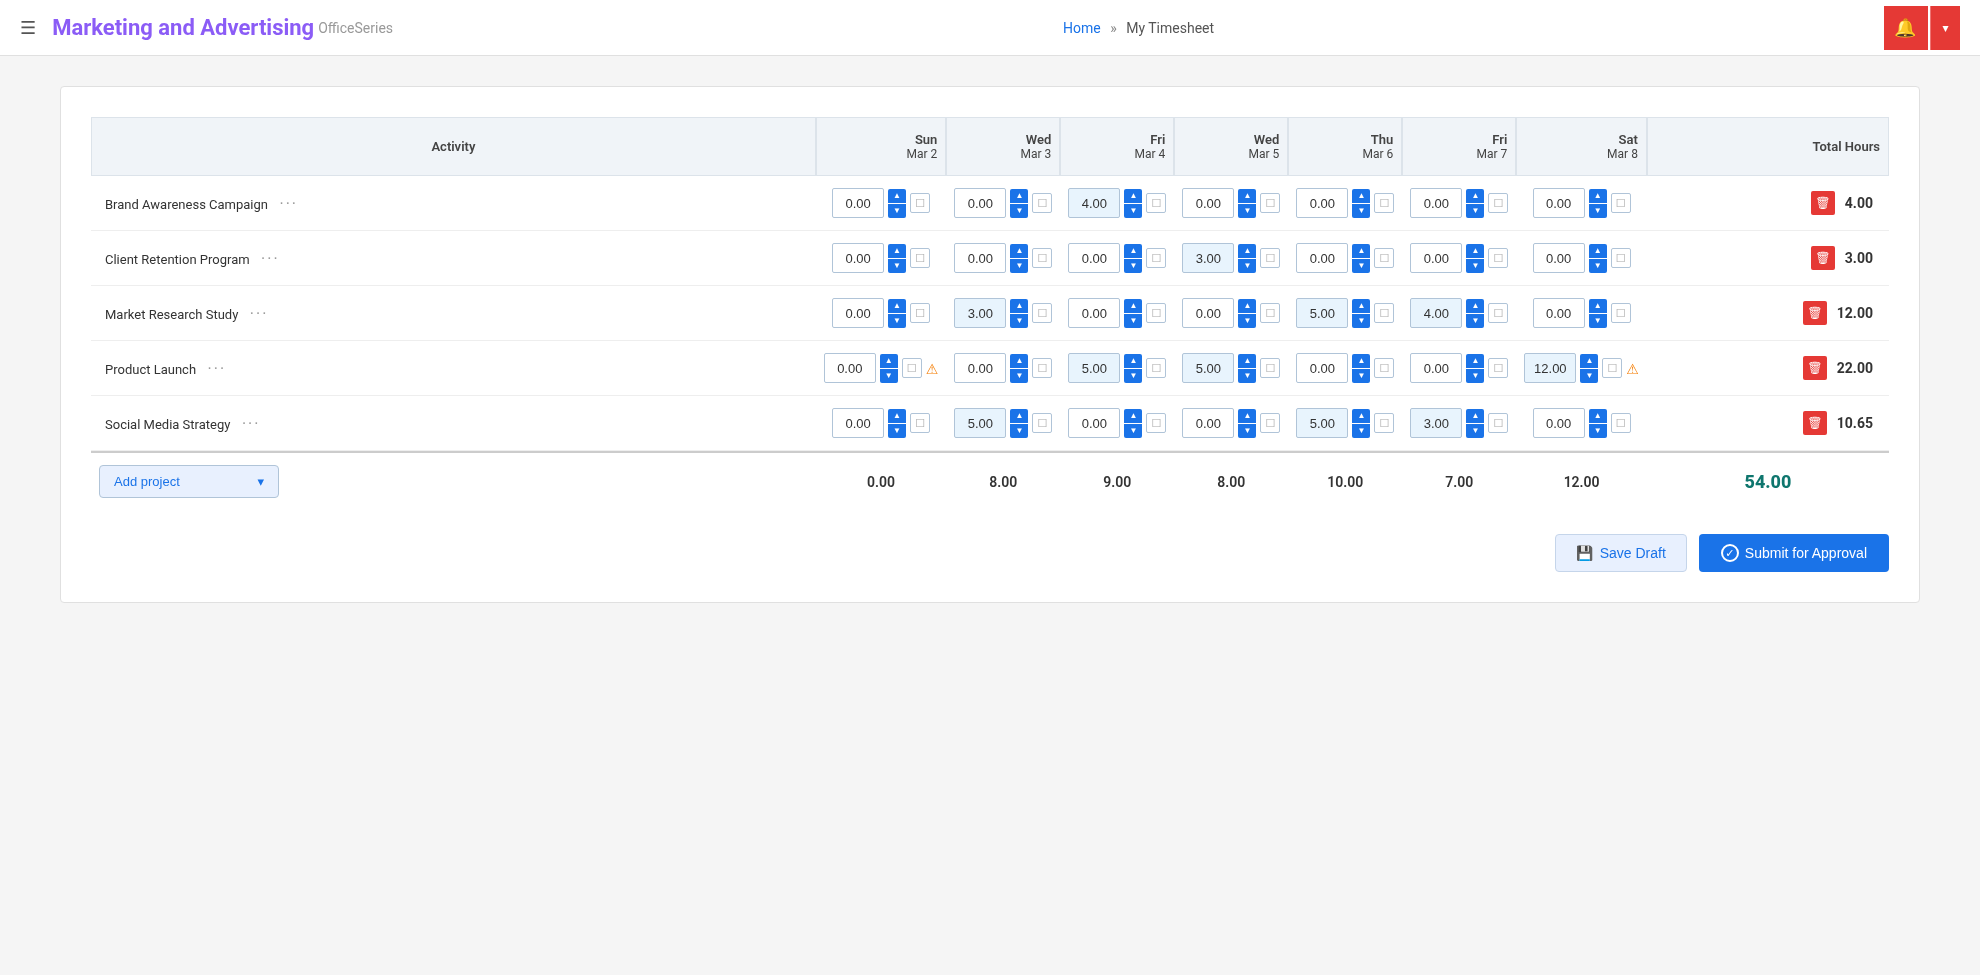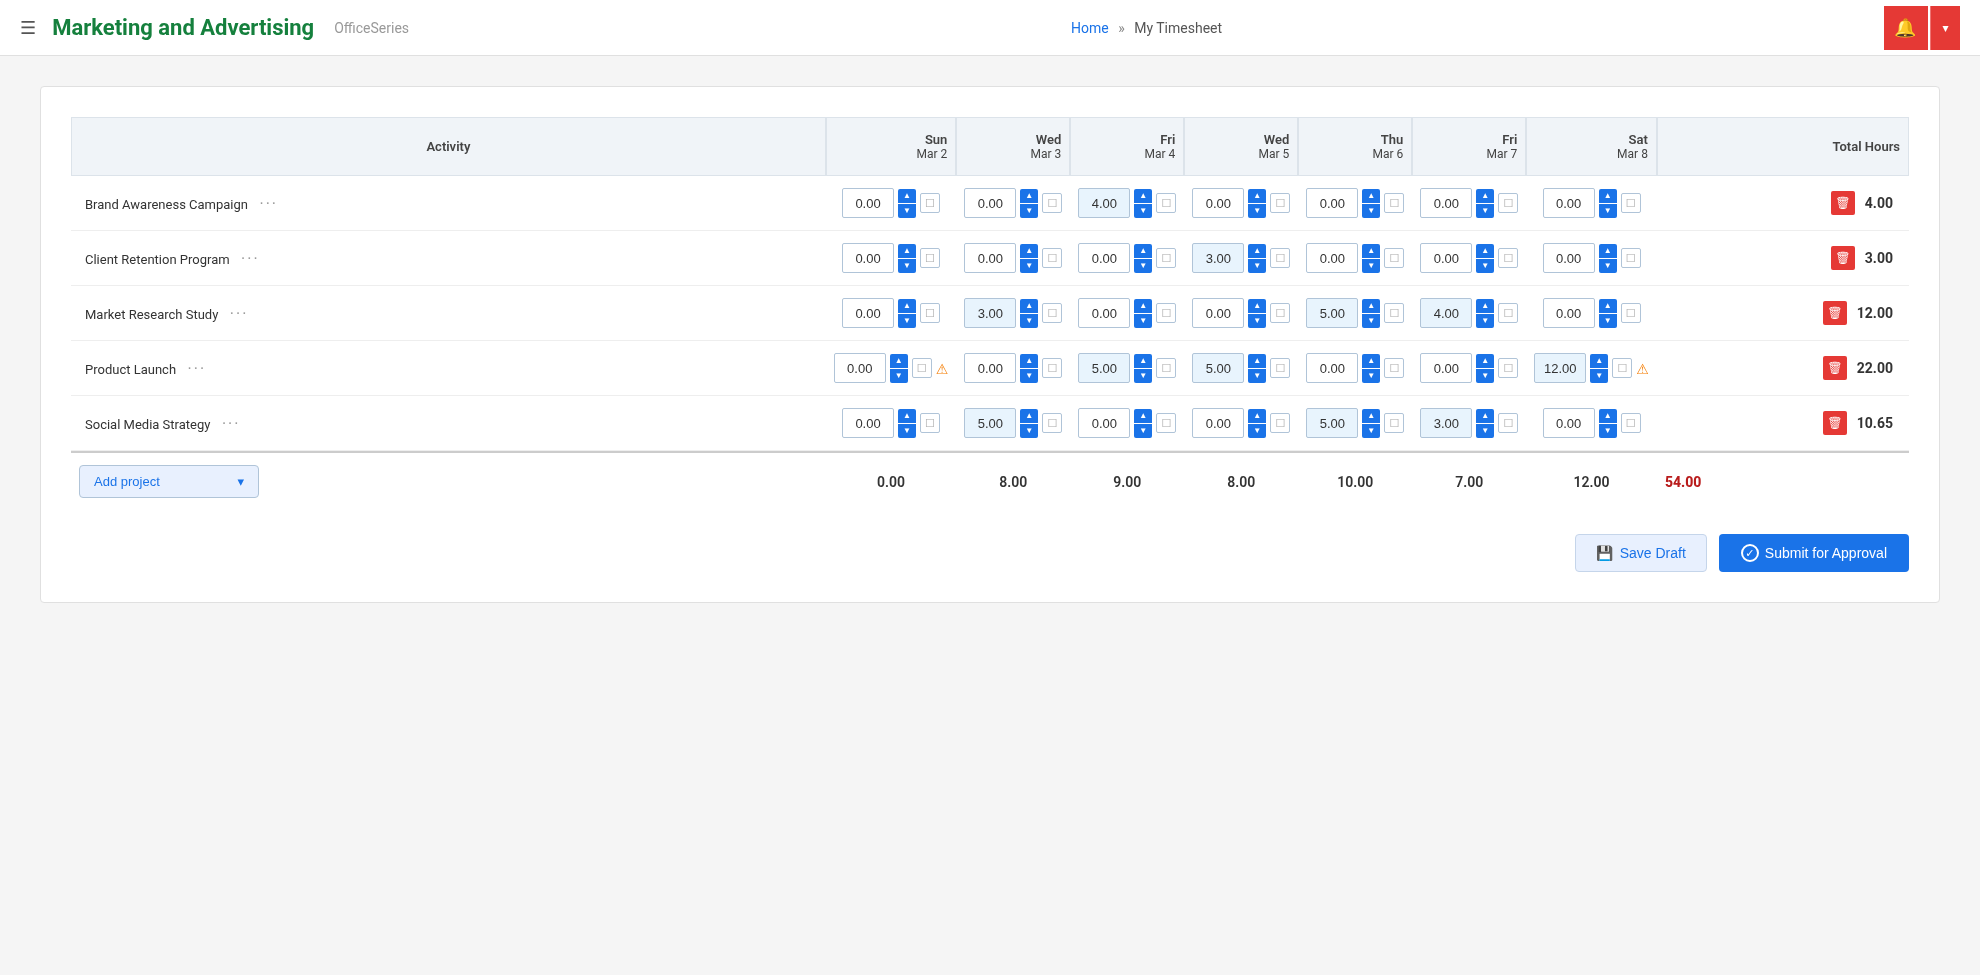--- a/index.html
+++ b/index.html
@@ -9,31 +9,31 @@
     .header {
       background: #fff;
       border-bottom: 1px solid #e0e0e0;
       display: flex;
       align-items: center;
       padding: 0 20px;
       height: 56px;
       position: relative;
     }
     .hamburger-icon { font-size: 18px; color: #555; cursor: pointer; margin-right: 16px; }
-    .app-title { font-size: 22px; font-weight: 700; color: #15803d; margin-right: 20px; }
+    .app-title { font-size: 22px; font-weight: 700; color: #8b5cf6; margin-right: 4px; }
     .app-subtitle { font-size: 14px; color: #999; margin-right: auto; }
     .breadcrumb { color: #555; font-size: 14px; }
     .breadcrumb a { color: #1a73e8; text-decoration: none; }
     .breadcrumb .sep { margin: 0 6px; color: #888; }
     .header-right { display: flex; align-items: center; margin-left: auto; gap: 2px; }
     .notif-btn { background: #e53935; color: #fff; border: none; width: 44px; height: 44px; display: flex; align-items: center; justify-content: center; cursor: pointer; font-size: 18px; }
     .dropdown-btn { background: #e53935; color: #fff; border: none; width: 30px; height: 44px; display: flex; align-items: center; justify-content: center; cursor: pointer; border-left: 1px solid rgba(255,255,255,0.3); font-size: 12px; }
 
     
-    .main { padding: 30px 40px; }
+    .main { padding: 30px 60px; }
     .card { background: #fff; border: 1px solid #e0e0e0; border-radius: 4px; padding: 30px 30px 30px 30px; }
 
     
     .ts-table { width: 100%; border-collapse: separate; border-spacing: 0; }
 
     
     .ts-header th {
       background: #f0f4f8;
       border: 1px solid #dce3ea;
       text-align: right;
@@ -114,21 +114,21 @@
 
     
     .total-val { font-weight: 700; font-size: 14px; text-align: right; padding-right: 8px; }
 
     
     .footer-row td {
       padding: 12px 8px;
       border-top: 2px solid #ccc;
     }
     .footer-row td.day-total { text-align: center; font-weight: 600; font-size: 14px; color: #333; }
-    .footer-row td.grand-total { text-align: left; font-weight: 800; font-size: 14px; color: #b91c1c; padding-right: 8px; }
+    .footer-row td.grand-total { text-align: center; font-weight: 800; font-size: 18px; color: #0f766e; padding-right: 8px; }
 
     
     .add-project-btn {
       background: #e8f0fe;
       color: #1a73e8;
       border: 1px solid #b0c4d8;
       padding: 8px 14px;
       border-radius: 4px;
       cursor: pointer;
       font-size: 13px;

